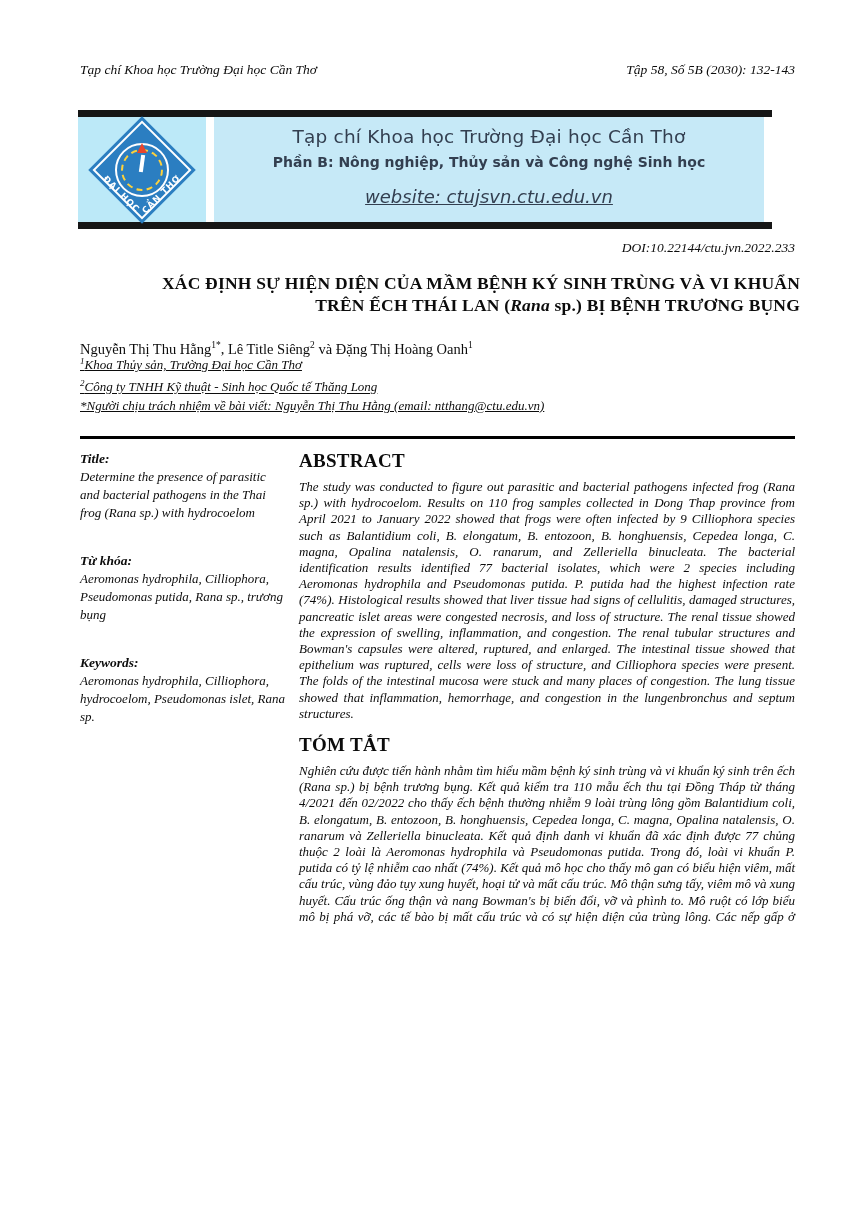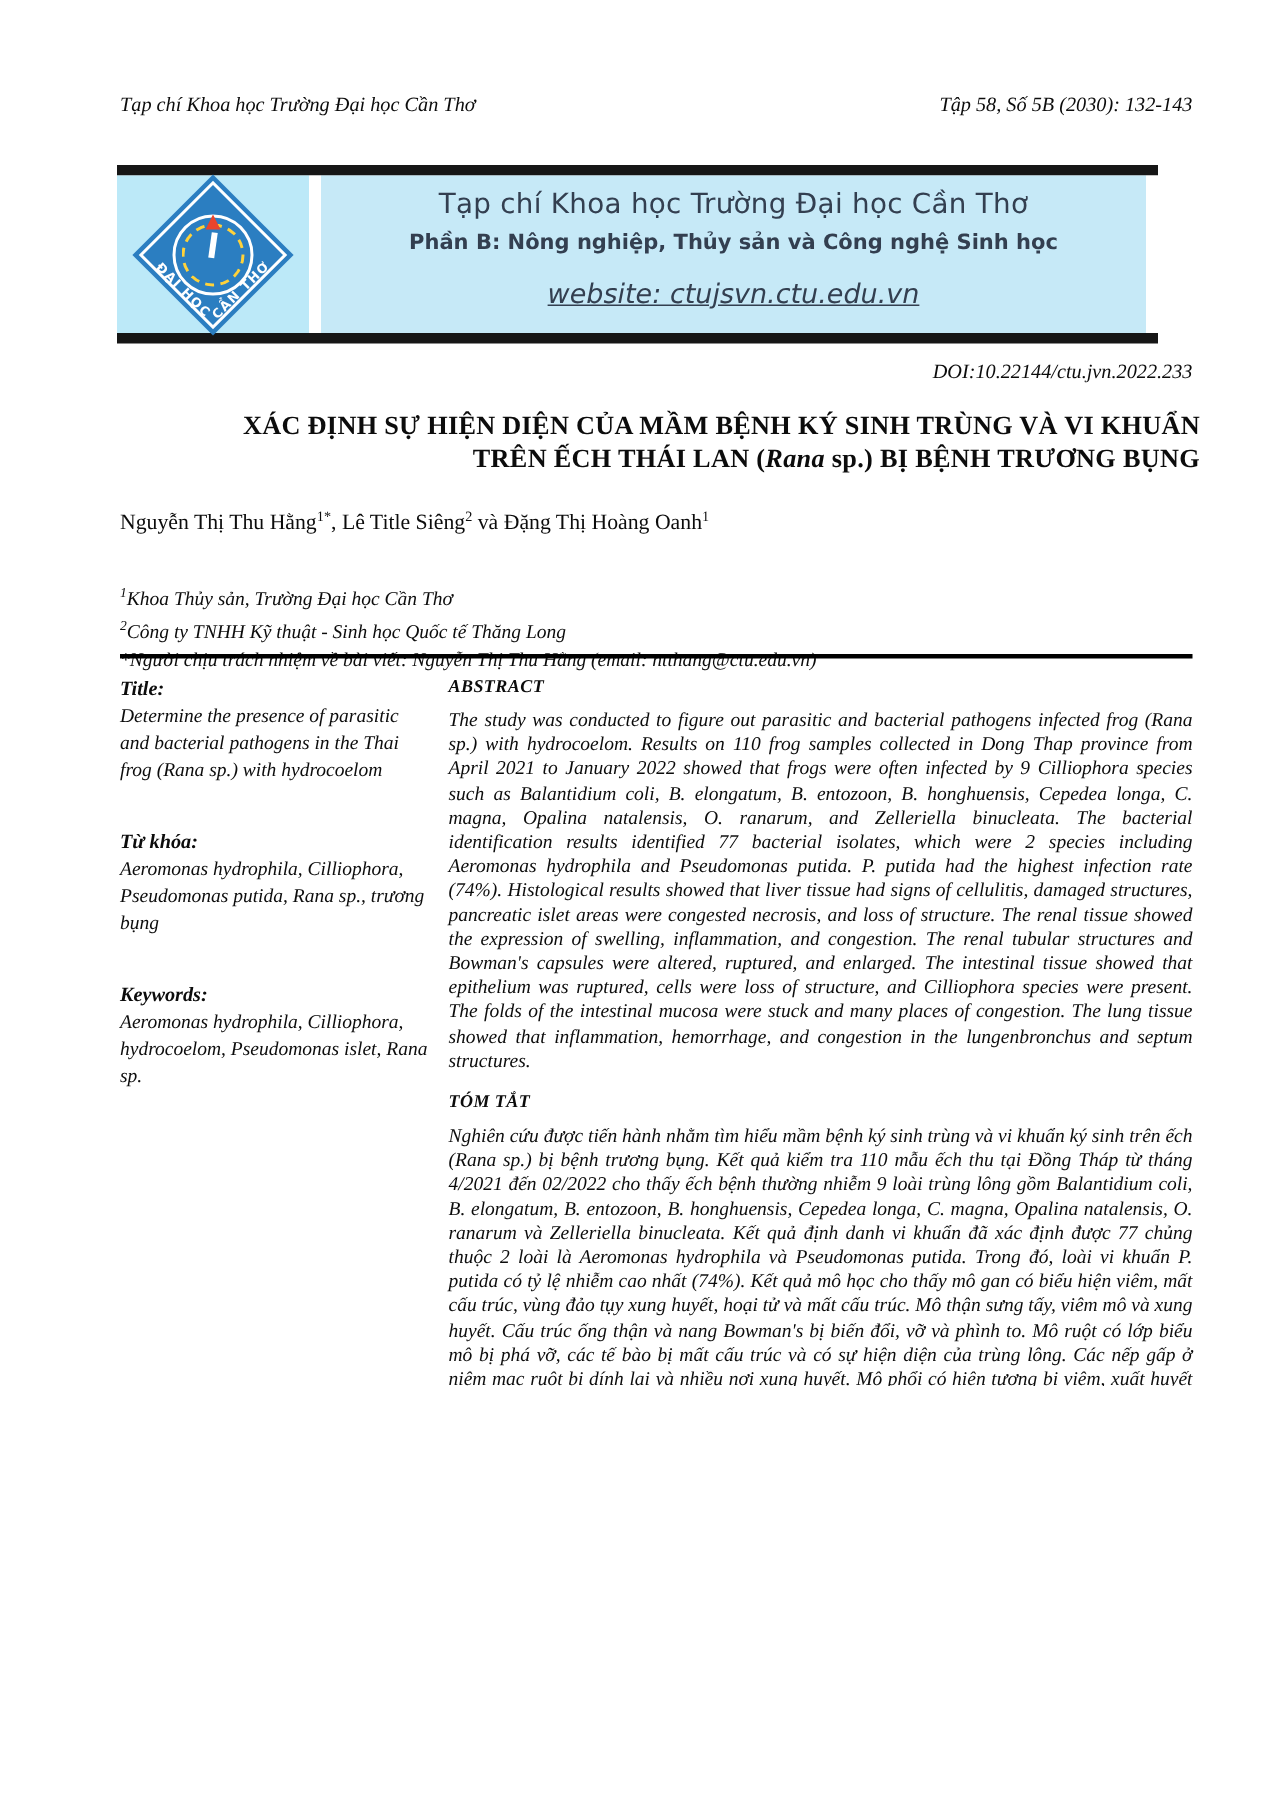--- a/index.html
+++ b/index.html
@@ -88,33 +88,33 @@
     clip-path:polygon(42% 0,58% 8%,52% 22%,78% 30%,100% 52%,88% 78%,62% 100%,30% 92%,10% 70%,0 48%,18% 38%,30% 18%);
   }
   
   .doi{position:absolute;top:240px;left:80px;width:715px;text-align:right;font-style:italic;font-size:13.5px;}
   .article-title{
     position:absolute;top:272px;left:80px;width:720px;
     font-weight:bold;font-size:17.5px;line-height:22px;letter-spacing:0.2px;text-align:right;
   }
   .authors{position:absolute;top:340px;left:80px;width:715px;font-size:14.5px;}
   .authors sup{font-size:9.5px;}
-  .affiliations{position:absolute;top:386px;left:80px;width:715px;font-style:italic;font-size:13px;line-height:18px;}
+  .affiliations{position:absolute;top:352px;left:80px;width:715px;font-style:italic;font-size:13px;line-height:18px;text-decoration:underline;}
   .affiliations sup{font-size:9px;font-style:italic;}
   .rule{position:absolute;left:80px;width:715px;height:3px;background:#000000;}
   .rule.top-rule{top:436px;}
   .rule.bottom-rule{top:1100px;}
   
   .columns{position:absolute;top:450px;left:80px;width:715px;display:flex;}
   .left-col{width:206px;flex:0 0 206px;font-style:italic;font-size:13px;line-height:18px;}
   .left-col .group{margin-bottom:30px;}
   .left-col .group.tight{margin-bottom:31px;}
   .label{font-weight:bold;font-style:italic;font-size:13.5px;}
   .right-col{flex:1;margin-left:13px;}
-  .section-heading{font-weight:bold;font-size:12px;letter-spacing:0.3px;margin:0 0 7px 0;font-style:italic;}
+  .section-heading{font-weight:bold;font-size:19px;letter-spacing:0.3px;margin:0 0 7px 0;}
   .section-heading.second{margin-top:12px;}
   .body-text{
     font-style:italic;font-size:13px;line-height:16.2px;
     text-align:justify;margin:0;
   }
   
   .page-number{position:absolute;top:1126px;left:0;width:853px;text-align:center;font-size:12px;}
 </style>
 </head>
 <body>

